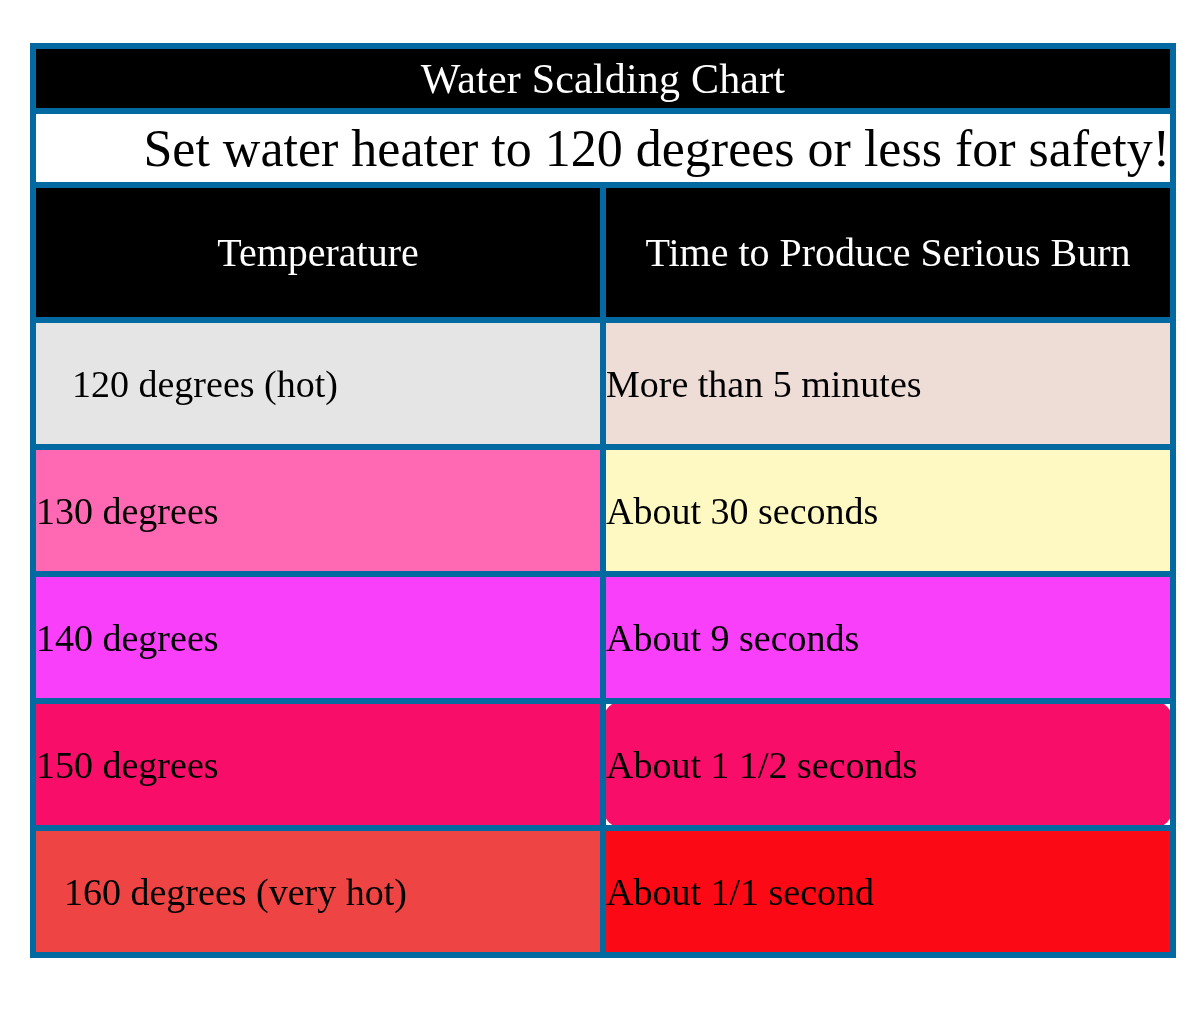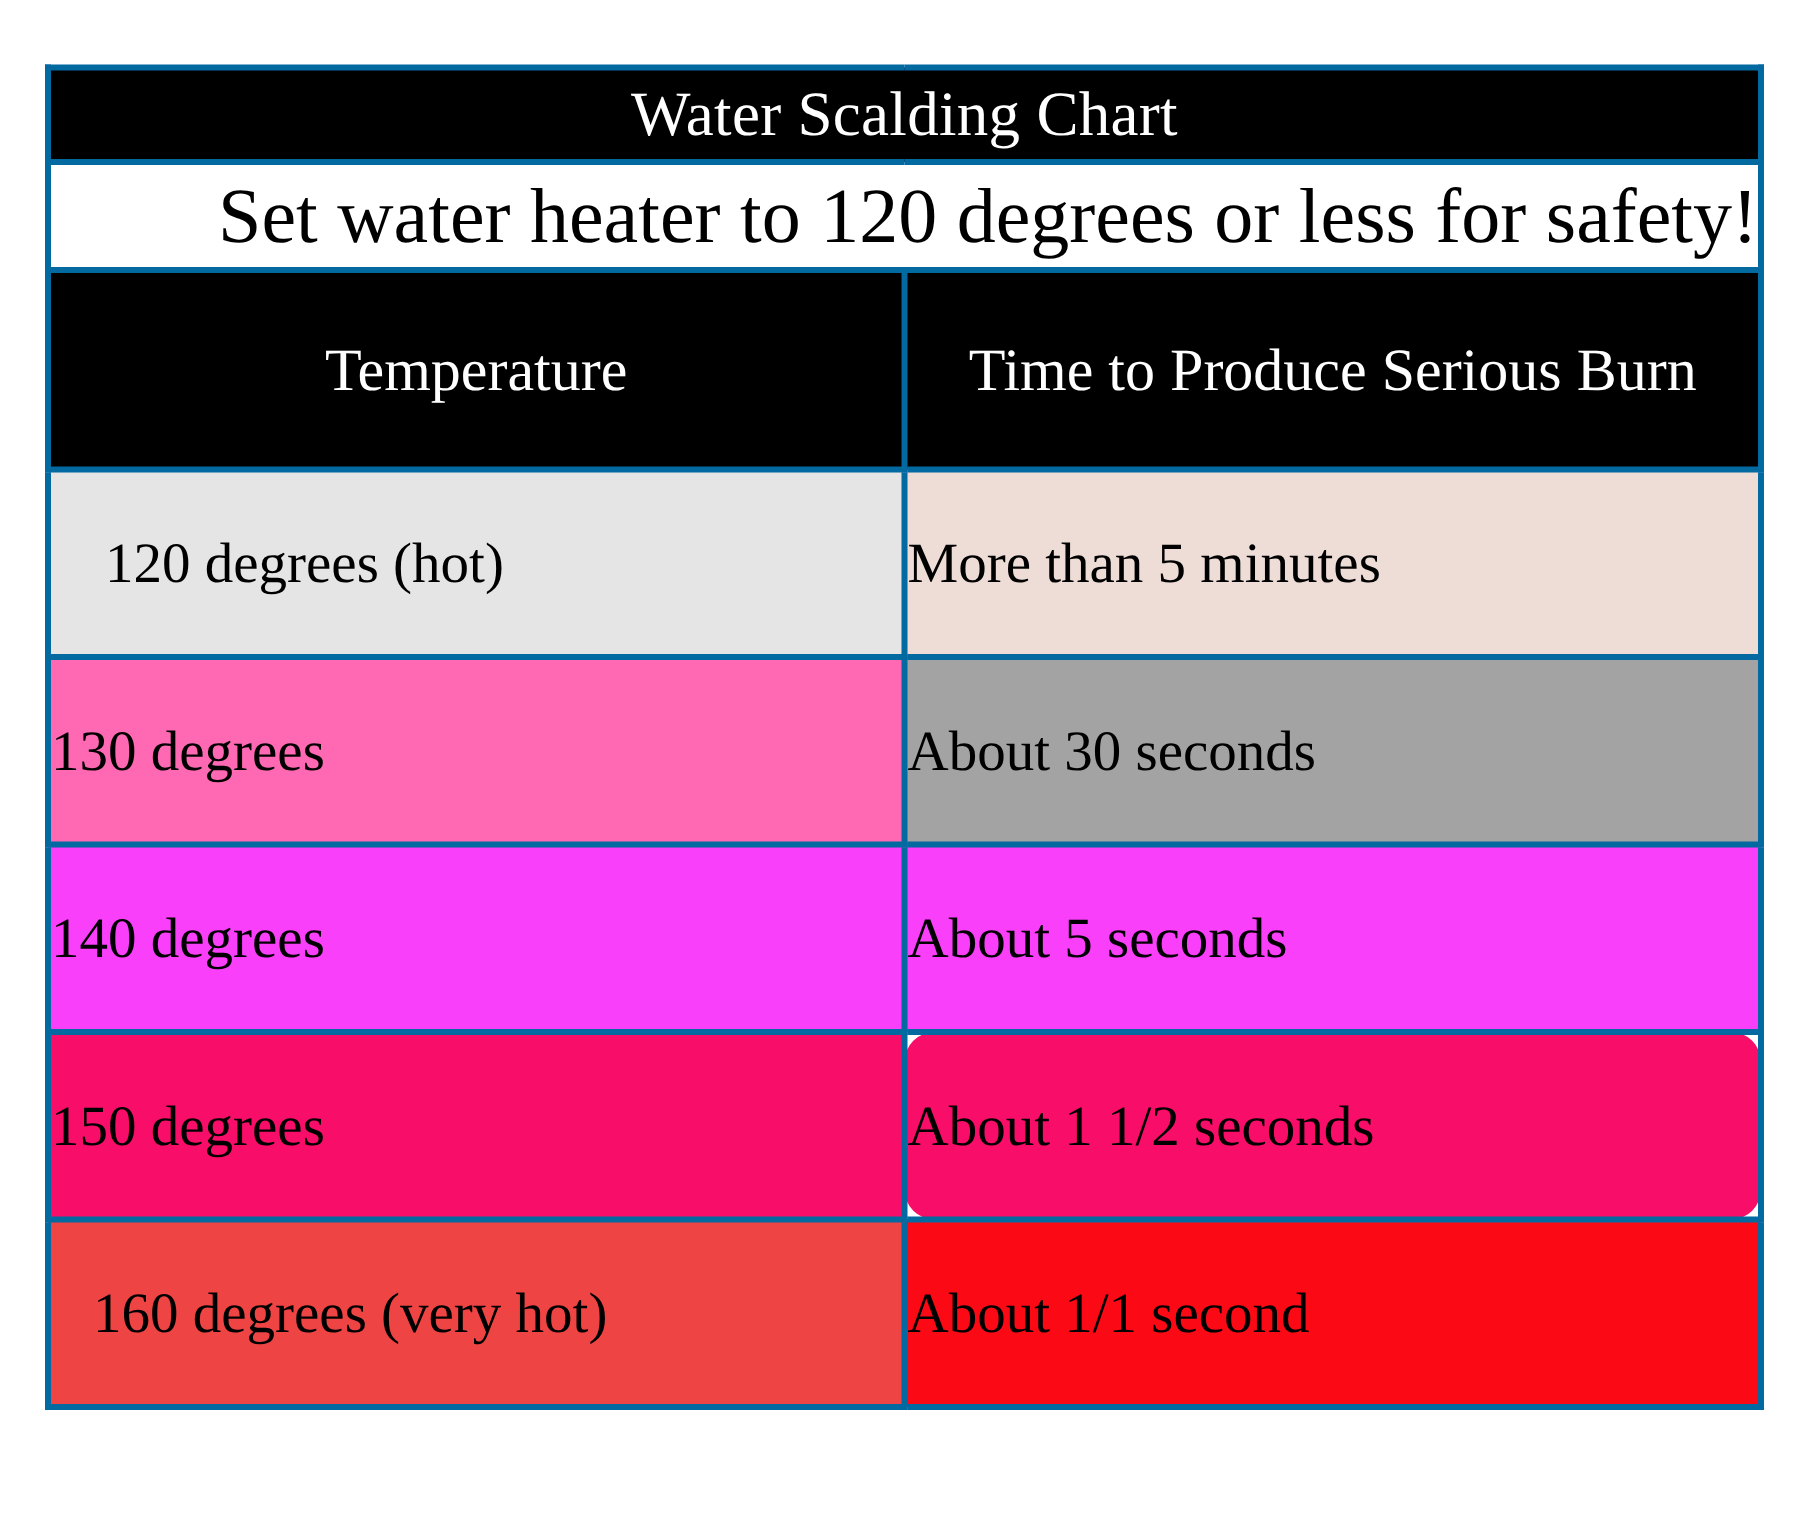--- a/index.html
+++ b/index.html
@@ -21,21 +21,21 @@
     height: 913px;
     box-sizing: border-box;
   }
   table.scald {
     border-collapse: collapse;
     table-layout: fixed;
     width: 1146px;
     background: #ffffff;
   }
   table.scald td {
-    border: 4px solid #0369a1;
+    border: 6px solid #0369a1;
     padding: 0;
     vertical-align: middle;
   }
   
   .title-cell {
     background: #000000;
     color: #ffffff;
     text-align: center;
     font-size: 42px;
     height: 59px;
@@ -99,25 +99,25 @@
       <tr>
         <td class="hdr hdr-temp col-temp">Temperature</td>
         <td class="hdr col-time">Time to Produce Serious Burn</td>
       </tr>
       <tr class="data-row">
         <td class="data-cell col-temp r0" style="background: #e5e5e5; padding-left: 36px;">120 degrees (hot)</td>
         <td class="data-cell col-time r0" style="background: rgb(238, 221, 214);">More than 5 minutes</td>
       </tr>
       <tr class="data-row">
         <td class="data-cell col-temp r1" style="background: rgb(255, 105, 180);">130 degrees</td>
-        <td class="data-cell col-time r1" style="background: #a3a3a3;">About 30 seconds</td>
+        <td class="data-cell col-time r1" style="background: #fef9c3;">About 30 seconds</td>
       </tr>
       <tr class="data-row">
         <td class="data-cell col-temp r2" style="background: rgb(249, 63, 249);">140 degrees</td>
-        <td class="data-cell col-time r2" style="background: rgb(249, 63, 249);">About 5 seconds</td>
+        <td class="data-cell col-time r2" style="background: rgb(249, 63, 249);">About 9 seconds</td>
       </tr>
       <tr class="data-row">
         <td class="data-cell col-temp r3" style="background: rgb(248, 13, 105); margin-top: 12px;">150 degrees</td>
         <td class="data-cell col-time r3" style="background: rgb(248, 13, 105); border-radius: 20px;">About 1 1/2 seconds</td>
       </tr>
       <tr class="data-row">
         <td class="data-cell col-temp r4" style="background: #ef4444; padding-left: 28px;">160 degrees (very hot)</td>
         <td class="data-cell col-time r4" style="background: rgb(251, 10, 21);">About 1/1 second</td>
       </tr>
     </tbody>

